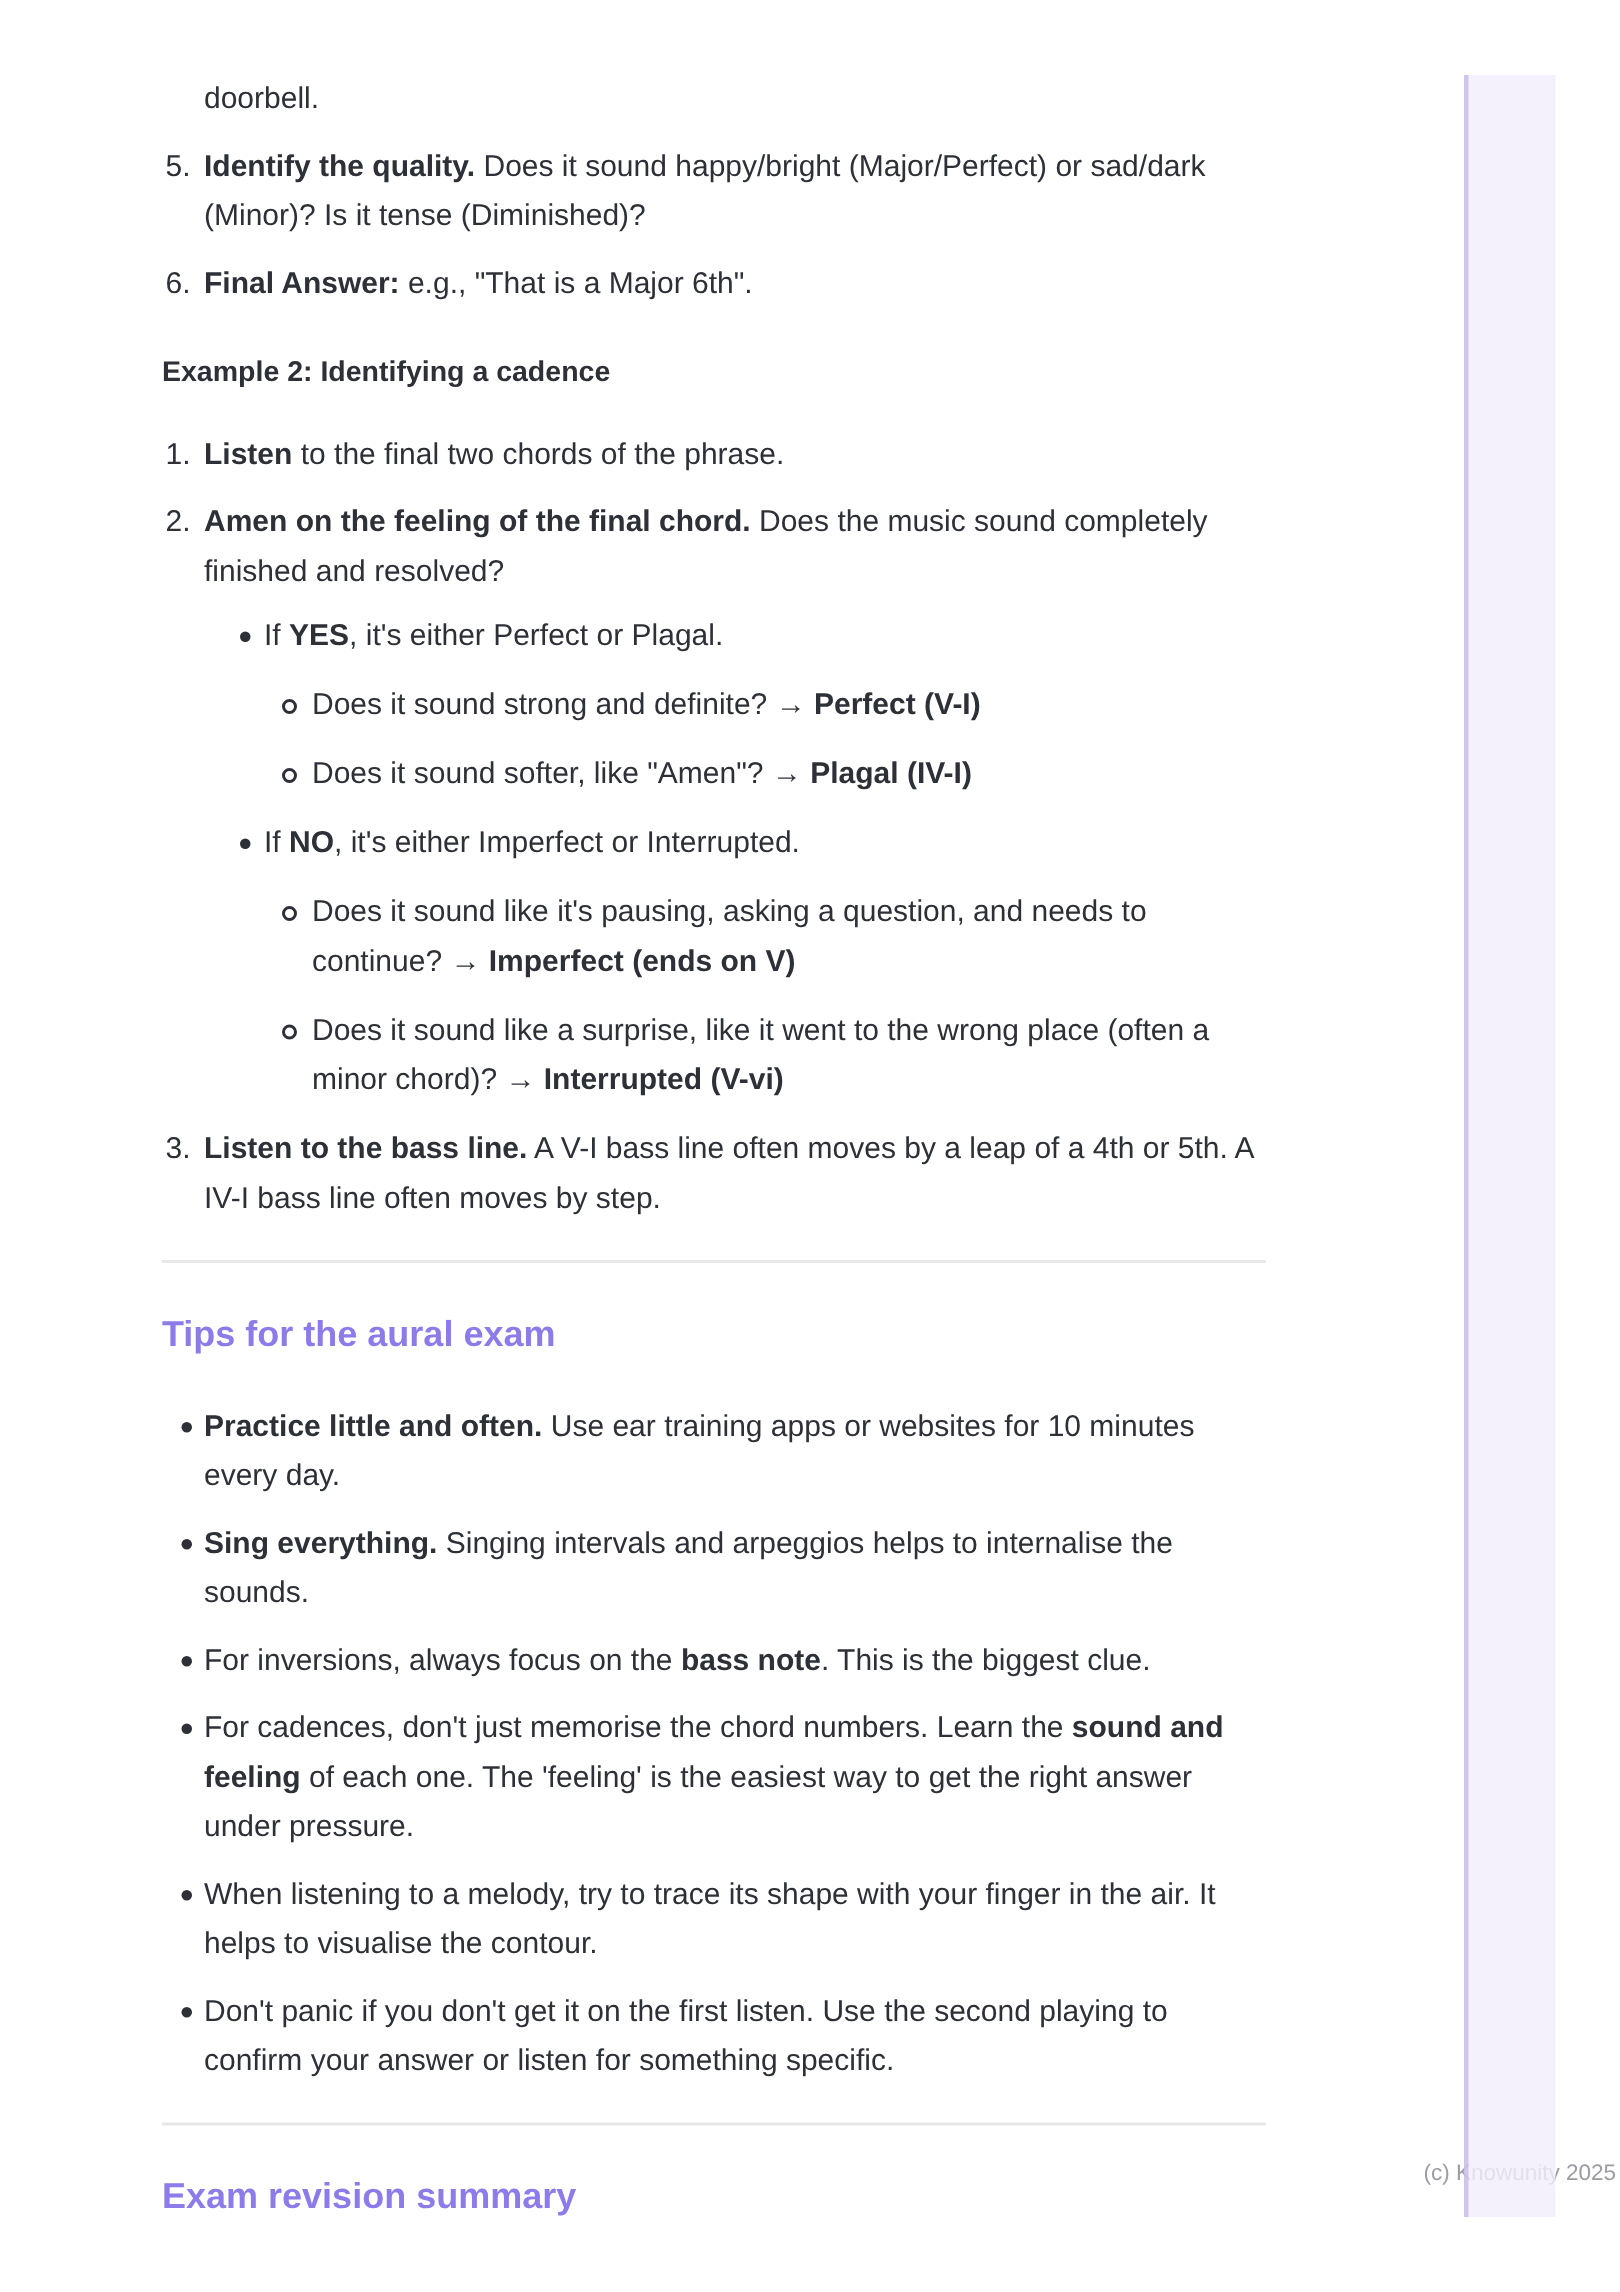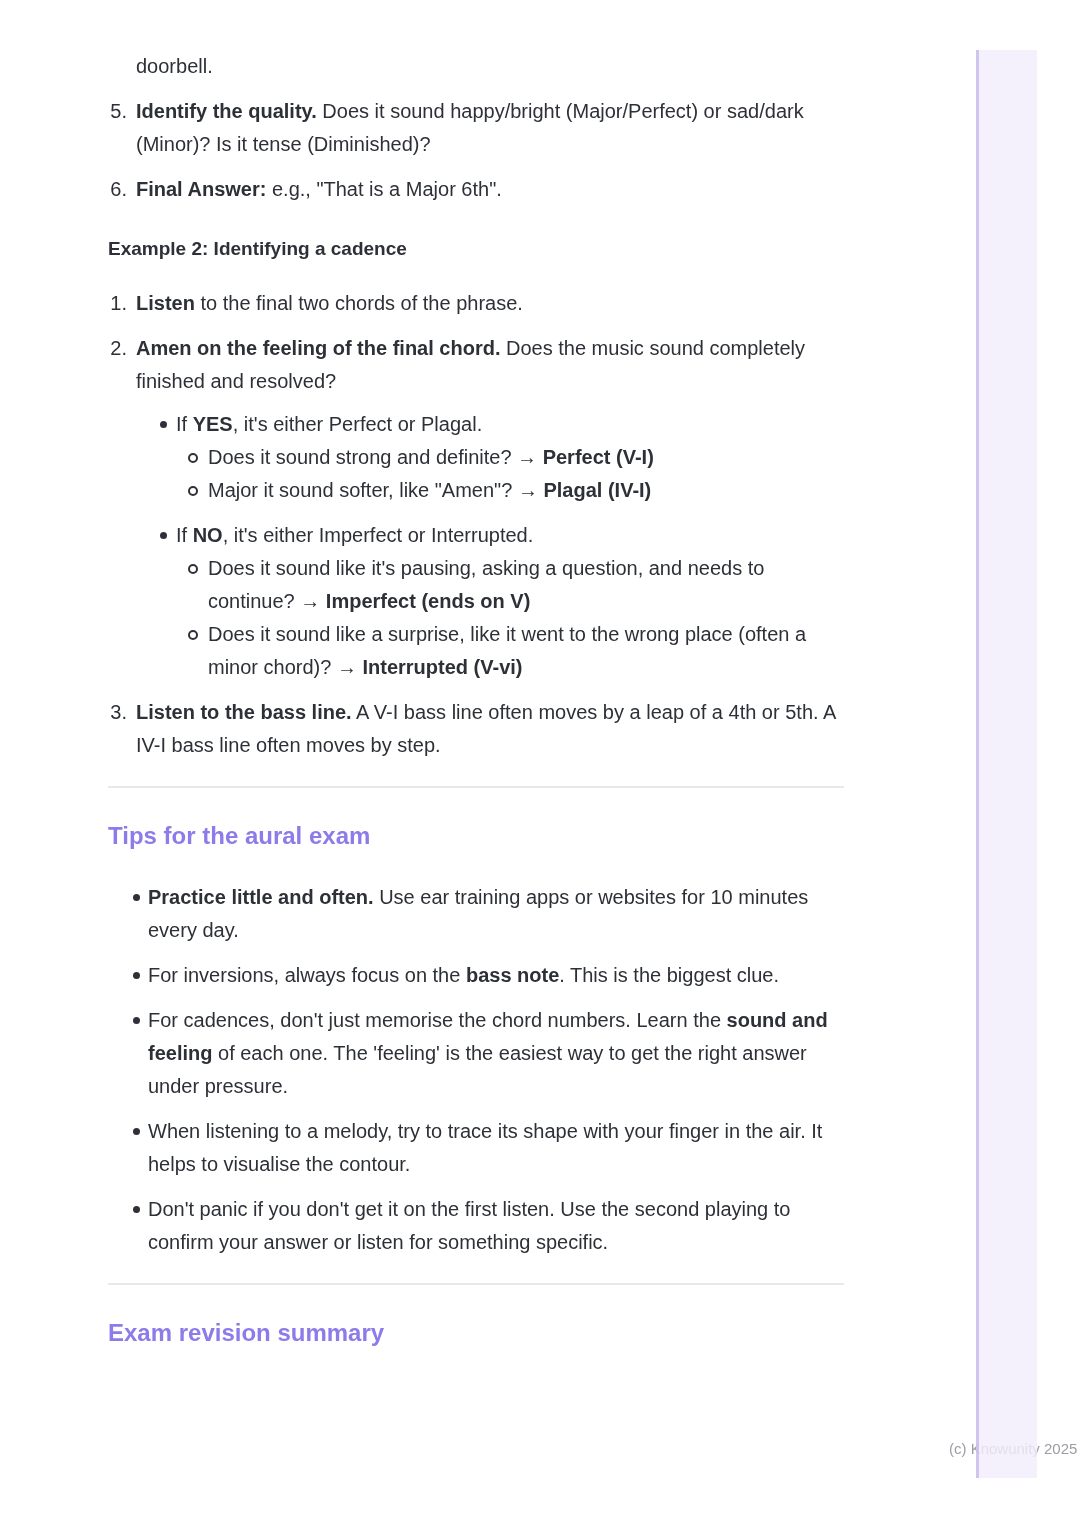--- a/index.html
+++ b/index.html
@@ -14,25 +14,25 @@
   }
   .b{font-weight:bold;}
   .fragment{margin:0 0 11px 0;padding-left:28px;}
   .oli{position:relative;padding-left:28px;margin:12px 0;}
   .oli > .marker{position:absolute;left:0;top:0;width:19px;text-align:right;}
   .sub-heading{font-size:19px;line-height:33px;font-weight:bold;margin:26px 0 22px;}
   .l1{margin:0;}
   .li1{position:relative;padding-left:40px;margin:10px 0;}
   .disc{position:absolute;left:24px;top:13px;width:7px;height:7px;border-radius:50%;background:#2d3137;}
   .l2{margin:0 0 12px;}
-  .li2{position:relative;padding-left:32px;margin:0 0;}
+  .li2{position:relative;padding-left:32px;margin:13px 0;}
   .ring{position:absolute;left:12px;top:12px;width:6px;height:6px;border-radius:50%;border:2px solid #2d3137;background:transparent;}
   .divider{border:none;border-top:2px solid #e8e8ea;margin:24px 0 0;height:0;}
   .h2{font-size:24px;line-height:36px;font-weight:bold;color:#8d7bea;margin:30px 0 27px;}
-  .tips{margin:12px;}
+  .tips{margin:0;}
   .tip{position:relative;padding-left:28px;margin:12px 0;}
   .tip > .disc{left:13px;}
   .footer{
     position:absolute;left:949px;top:1438px;
     font-size:15px;line-height:21px;color:#9c9ca3;z-index:1;
   }
   .edge-strip{
     position:absolute;left:976px;top:50px;width:58px;height:1428px;
     background:rgba(242,238,251,0.82);
     border-left:3px solid rgba(178,160,224,0.55);
@@ -70,21 +70,21 @@
       <div class="li1">
         <span class="disc"></span>
         <span>If </span><span class="b">YES</span><span>, it's either Perfect or Plagal.</span>
         <div class="l2">
           <div class="li2">
             <span class="ring"></span>
             <span>Does it sound strong and definite? → </span><span class="b">Perfect (V-I)</span>
           </div>
           <div class="li2">
             <span class="ring"></span>
-            <span>Major it sound softer, like "Amen"? → </span><span class="b">Plagal (IV-I)</span>
+            <span>Does it sound softer, like "Amen"? → </span><span class="b">Plagal (IV-I)</span>
           </div>
         </div>
       </div>
       <div class="li1">
         <span class="disc"></span>
         <span>If </span><span class="b">NO</span><span>, it's either Imperfect or Interrupted.</span>
         <div class="l2">
           <div class="li2">
             <span class="ring"></span>
             <span>Does it sound like it's pausing, asking a question, and needs to continue? → </span><span class="b">Imperfect (ends on V)</span>
@@ -107,20 +107,24 @@
 
   <h2 class="h2">Tips for the aural exam</h2>
 
   <div class="tips">
     <div class="tip">
       <span class="disc"></span>
       <span class="b">Practice little and often.</span><span> Use ear training apps or websites for 10 minutes every day.</span>
     </div>
     <div class="tip">
       <span class="disc"></span>
+      <span class="b">Sing everything.</span><span> Singing intervals and arpeggios helps to internalise the sounds.</span>
+    </div>
+    <div class="tip">
+      <span class="disc"></span>
       <span>For inversions, always focus on the </span><span class="b">bass note</span><span>. This is the biggest clue.</span>
     </div>
     <div class="tip">
       <span class="disc"></span>
       <span>For cadences, don't just memorise the chord numbers. Learn the </span><span class="b">sound and feeling</span><span> of each one. The 'feeling' is the easiest way to get the right answer under pressure.</span>
     </div>
     <div class="tip">
       <span class="disc"></span>
       <span>When listening to a melody, try to trace its shape with your finger in the air. It helps to visualise the contour.</span>
     </div>

